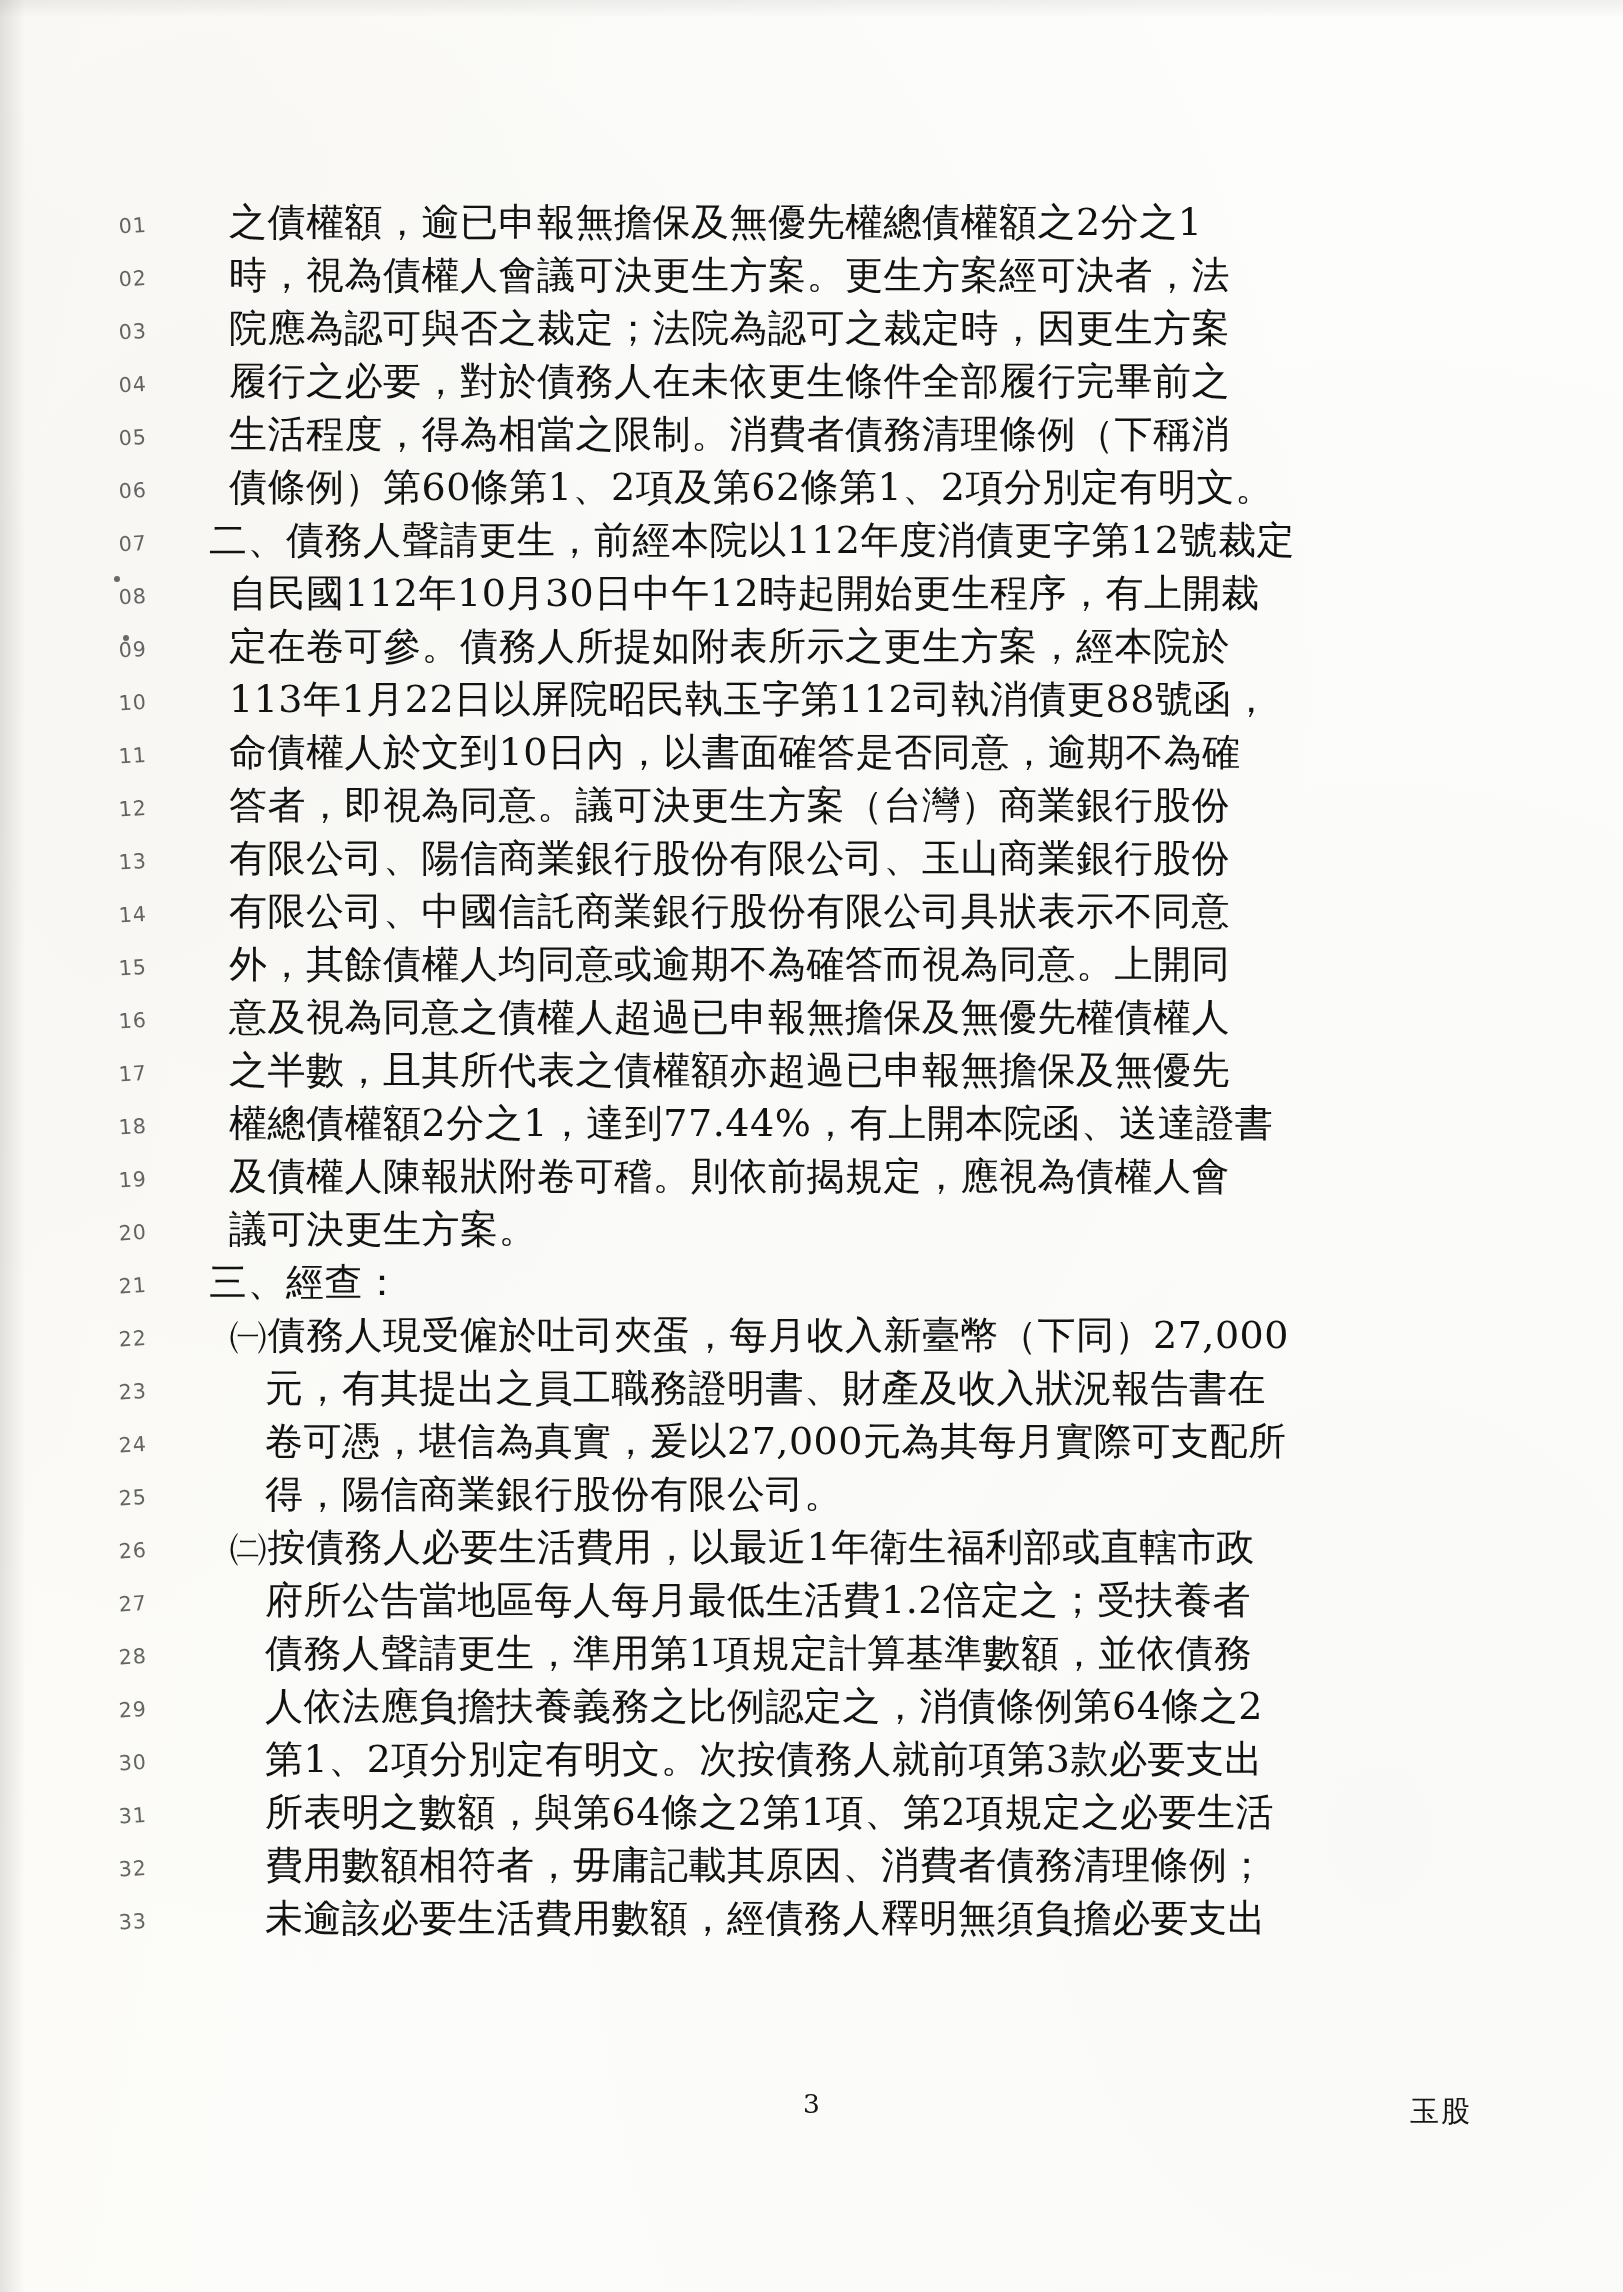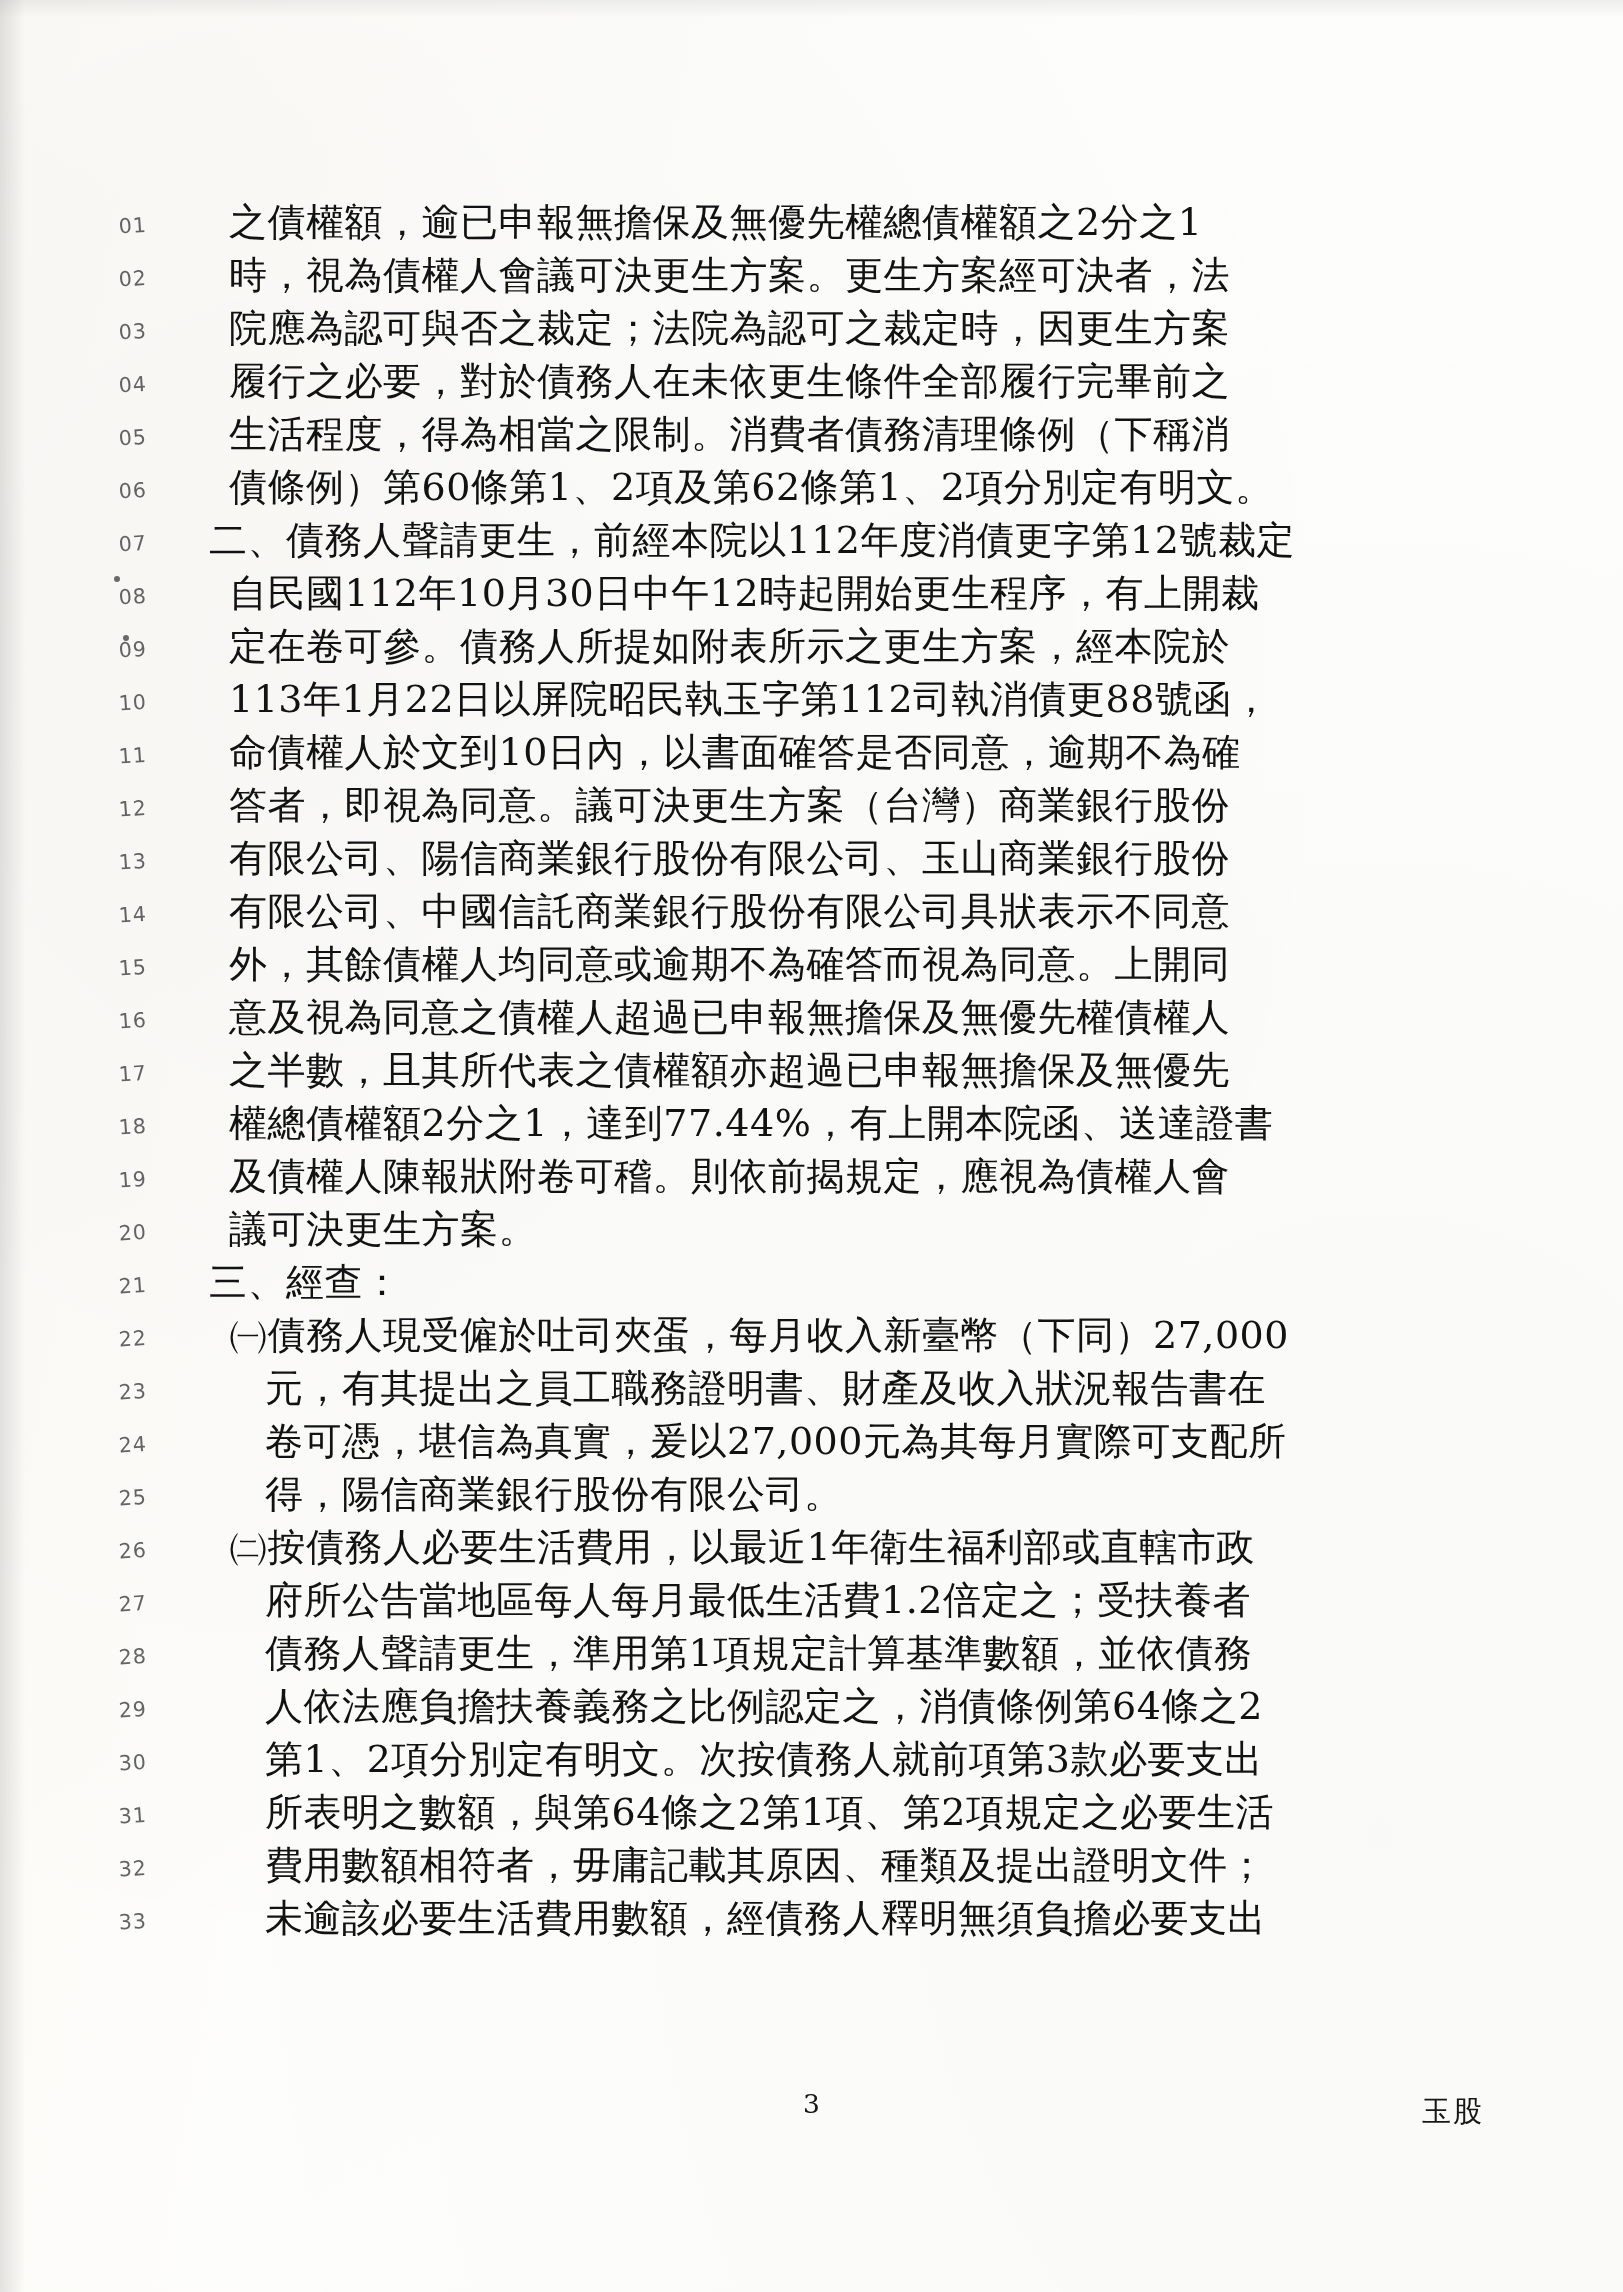--- a/index.html
+++ b/index.html
@@ -89,21 +89,21 @@
   .page-number {
     position: absolute;
     left: 50%;
     transform: translateX(-50%);
     font-size: 26.5px;
     color: #161616;
     font-family: "DejaVu Serif", serif;
   }
   .stamp {
     position: absolute;
-    right: 139px;
+    right: 151px;
     top: 3.9px;
     font-size: 29px;
     color: #161616;
     letter-spacing: 2px;
     font-family: "DejaVu Serif", serif;
     text-align: center;
   }
   .margin-mark {
     position: absolute;
     width: 5.9px;
@@ -243,21 +243,21 @@
     <div class="line-row">
       <div class="line-no">30</div>
       <div class="line-text ind-2">第1、2項分別定有明文。次按債務人就前項第3款必要支出</div>
     </div>
     <div class="line-row">
       <div class="line-no">31</div>
       <div class="line-text ind-2">所表明之數額，與第64條之2第1項、第2項規定之必要生活</div>
     </div>
     <div class="line-row">
       <div class="line-no">32</div>
-      <div class="line-text ind-2">費用數額相符者，毋庸記載其原因、種類及提出證明文件；</div>
+      <div class="line-text ind-2">費用數額相符者，毋庸記載其原因、消費者債務清理條例；</div>
     </div>
     <div class="line-row">
       <div class="line-no">33</div>
       <div class="line-text ind-2">未逾該必要生活費用數額，經債務人釋明無須負擔必要支出</div>
     </div>
   </div>
 
   <div class="footer">
     <div class="page-number">3</div>
     <div class="stamp">玉股</div>

